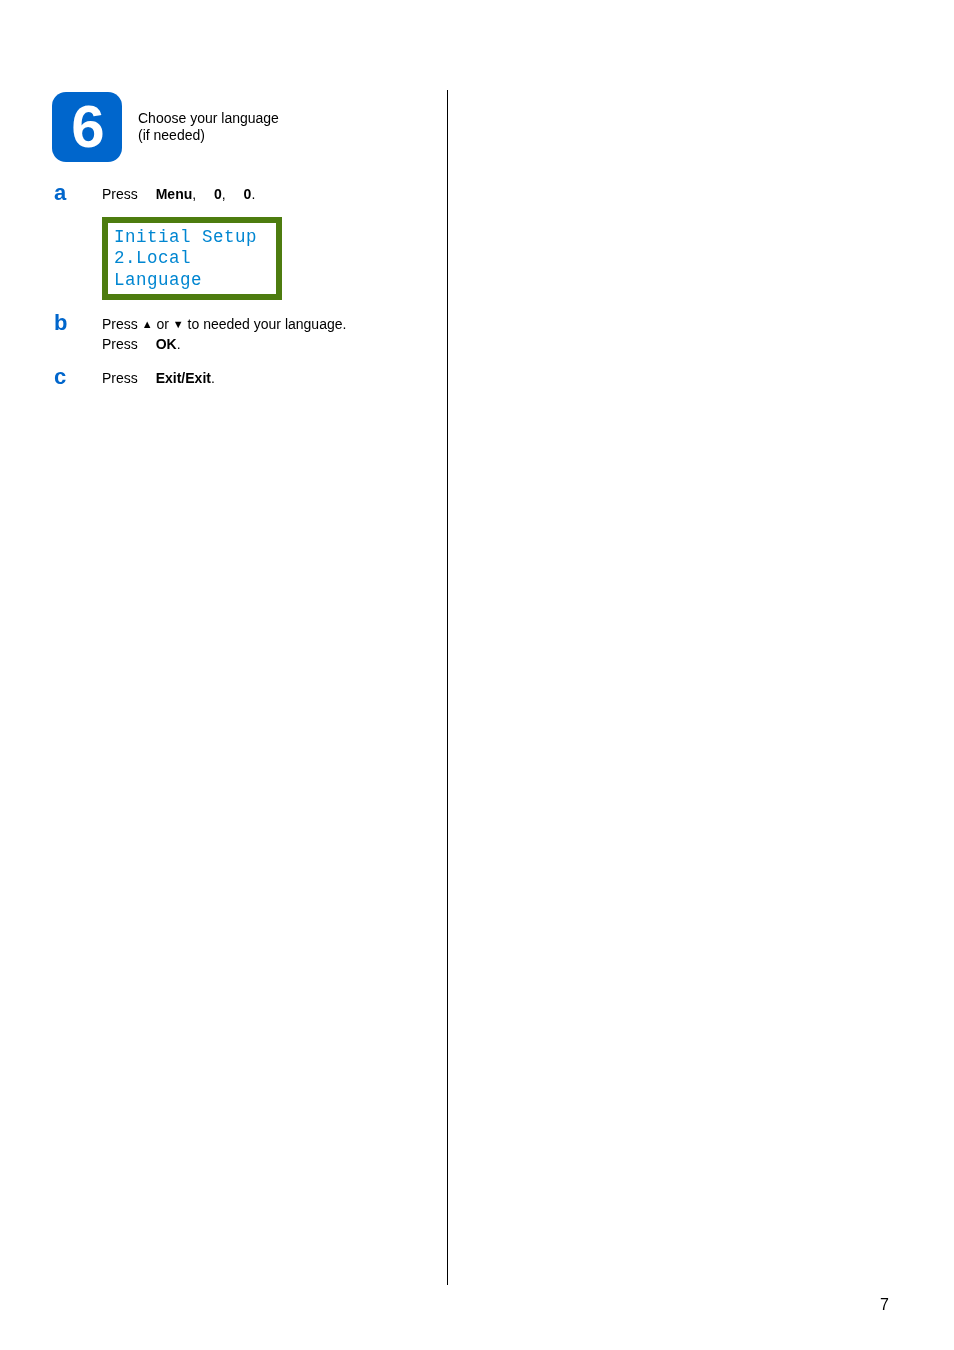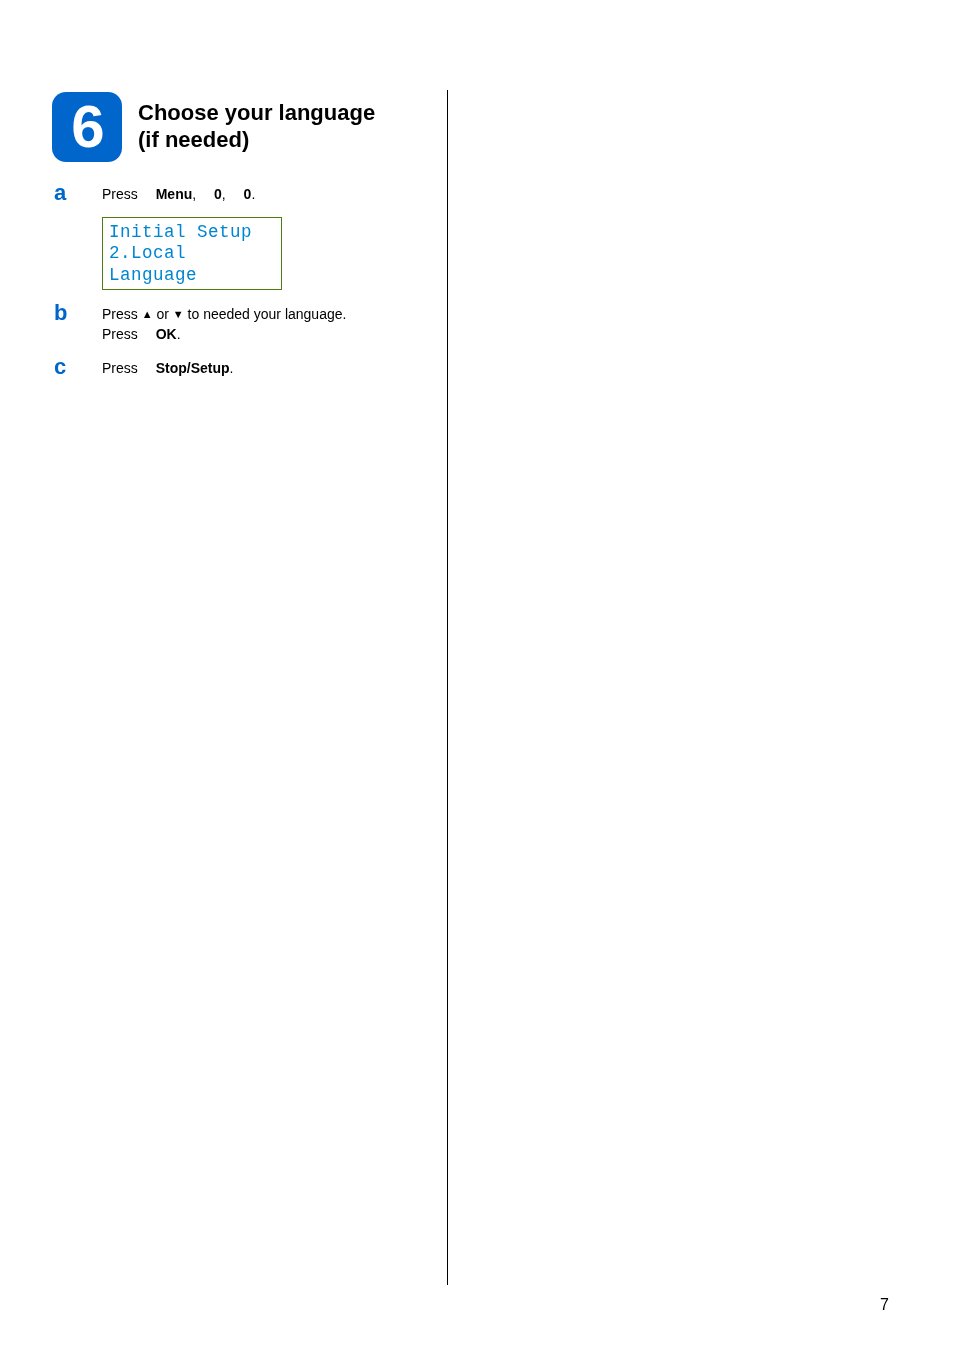--- a/index.html
+++ b/index.html
@@ -50,22 +50,22 @@
     }
     .step-number-text {
       color: #fff;
       font-size: 60px;
       font-weight: 900;
       font-family: Arial, sans-serif;
       line-height: 1;
       letter-spacing: -2px;
     }
     .step-title {
-      font-size: 22px;
-      font-weight: 700;
+      font-size: 14px;
+      font-weight: 400;
       line-height: 1.22;
       color: #000;
     }
     .substeps {
       margin-left: 0;
     }
     .substep {
       display: flex;
       margin-bottom: 12px;
       align-items: flex-start;
@@ -82,21 +82,21 @@
       padding-left: 2px;
     }
     .substep-body {
       font-size: 14px;
       line-height: 1.4;
       color: #000;
       padding-top: 3px;
     }
     .substep-body .bold { font-weight: 700; padding-left: 14px; }
     .lcd {
-      border: 1px solid #4d7c0f;
+      border: 6px solid #4d7c0f;
       width: 180px;
       margin: 8px 0 12px 50px;
       padding: 4px 6px 2px 6px;
       font-family: "OCR A Std", "OCR A Extended", "Courier New", monospace;
       color: #0086d1;
       font-size: 17.5px;
       line-height: 1.25;
       letter-spacing: 0.5px;
     }
     .page-number {
@@ -143,21 +143,21 @@
           <div class="substep-letter">b</div>
           <div class="substep-body">
             <span>Press </span><span class="arrow">▲</span><span> or </span><span class="arrow">▼</span><span> to needed your language.</span><br>
             <span>Press </span><span class="bold">OK</span><span>.</span>
           </div>
         </div>
 
         <div class="substep">
           <div class="substep-letter">c</div>
           <div class="substep-body">
-            <span>Press </span><span class="bold">Stop/Setup</span><span>.</span>
+            <span>Press </span><span class="bold">Exit/Exit</span><span>.</span>
           </div>
         </div>
 
       </div>
 
     </div>
     <div class="col-right"></div>
   </div>
 
   <div class="page-number">7</div>

